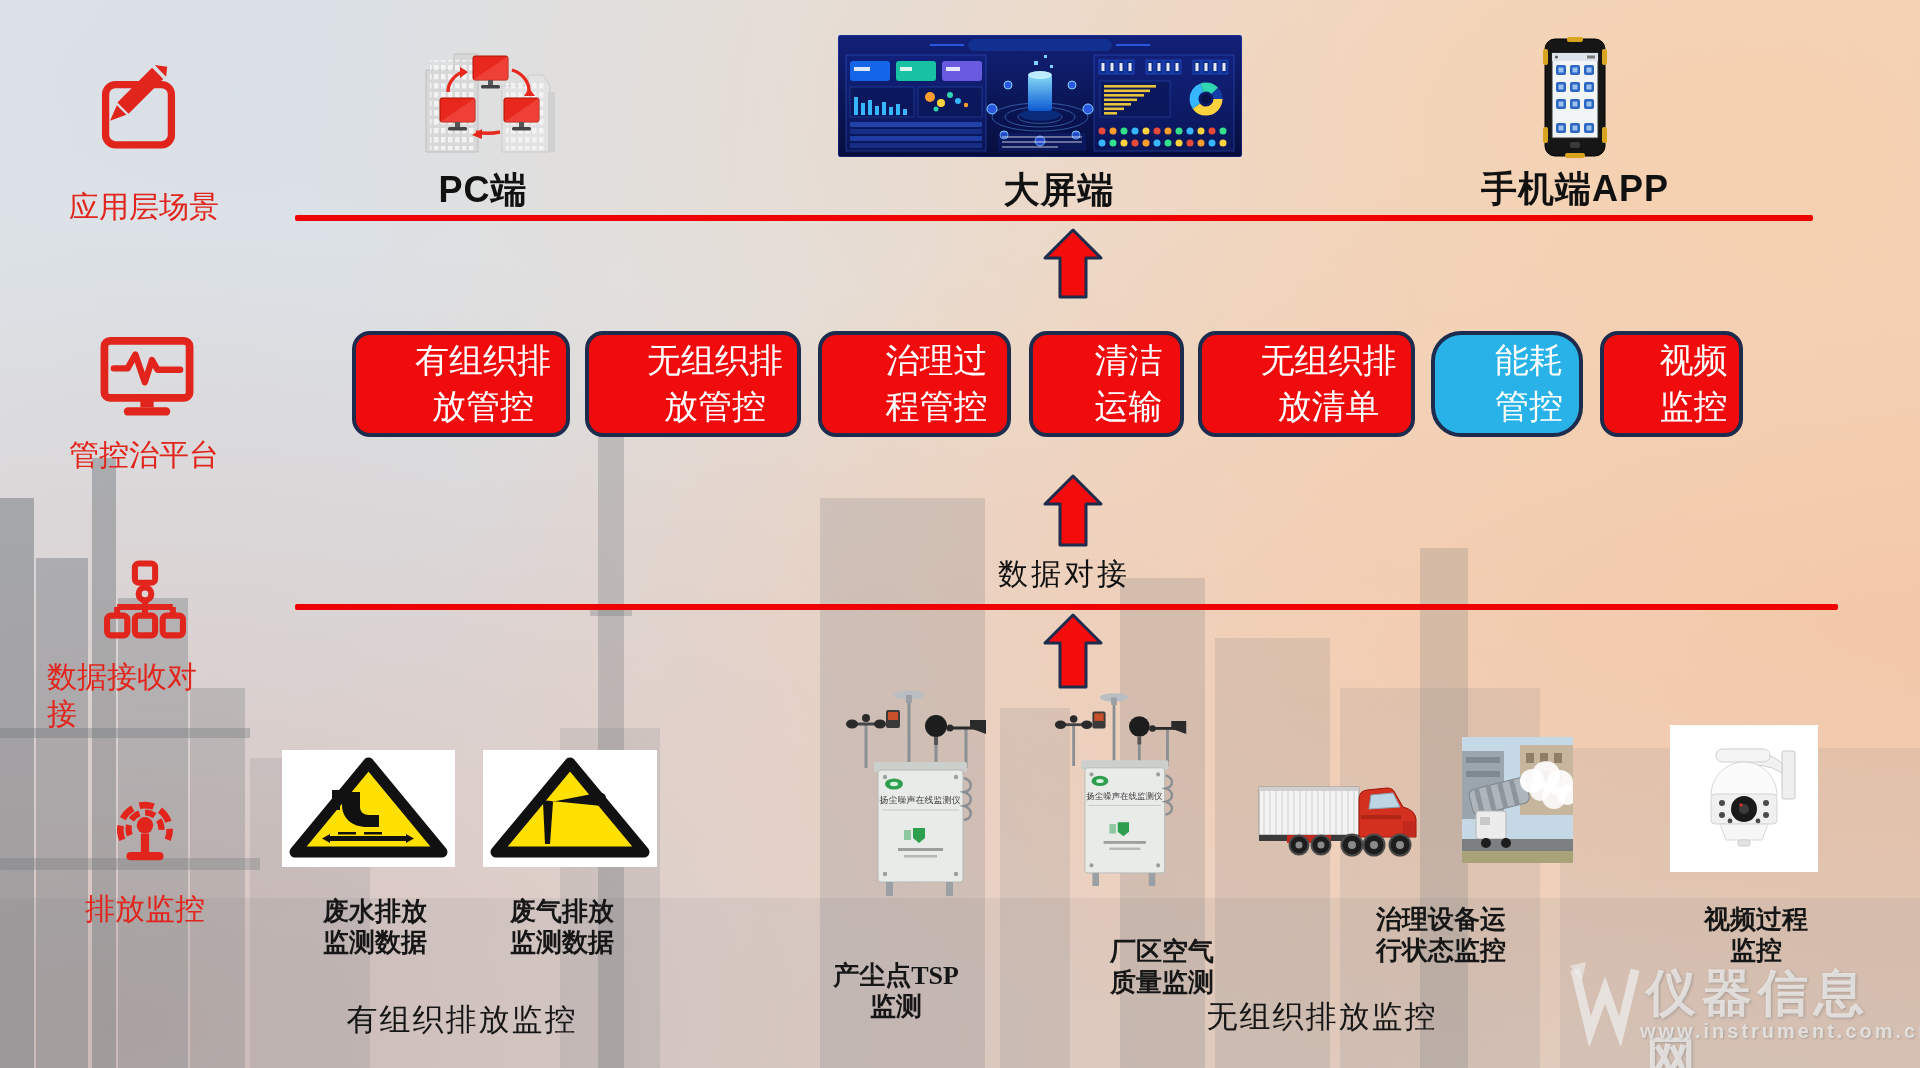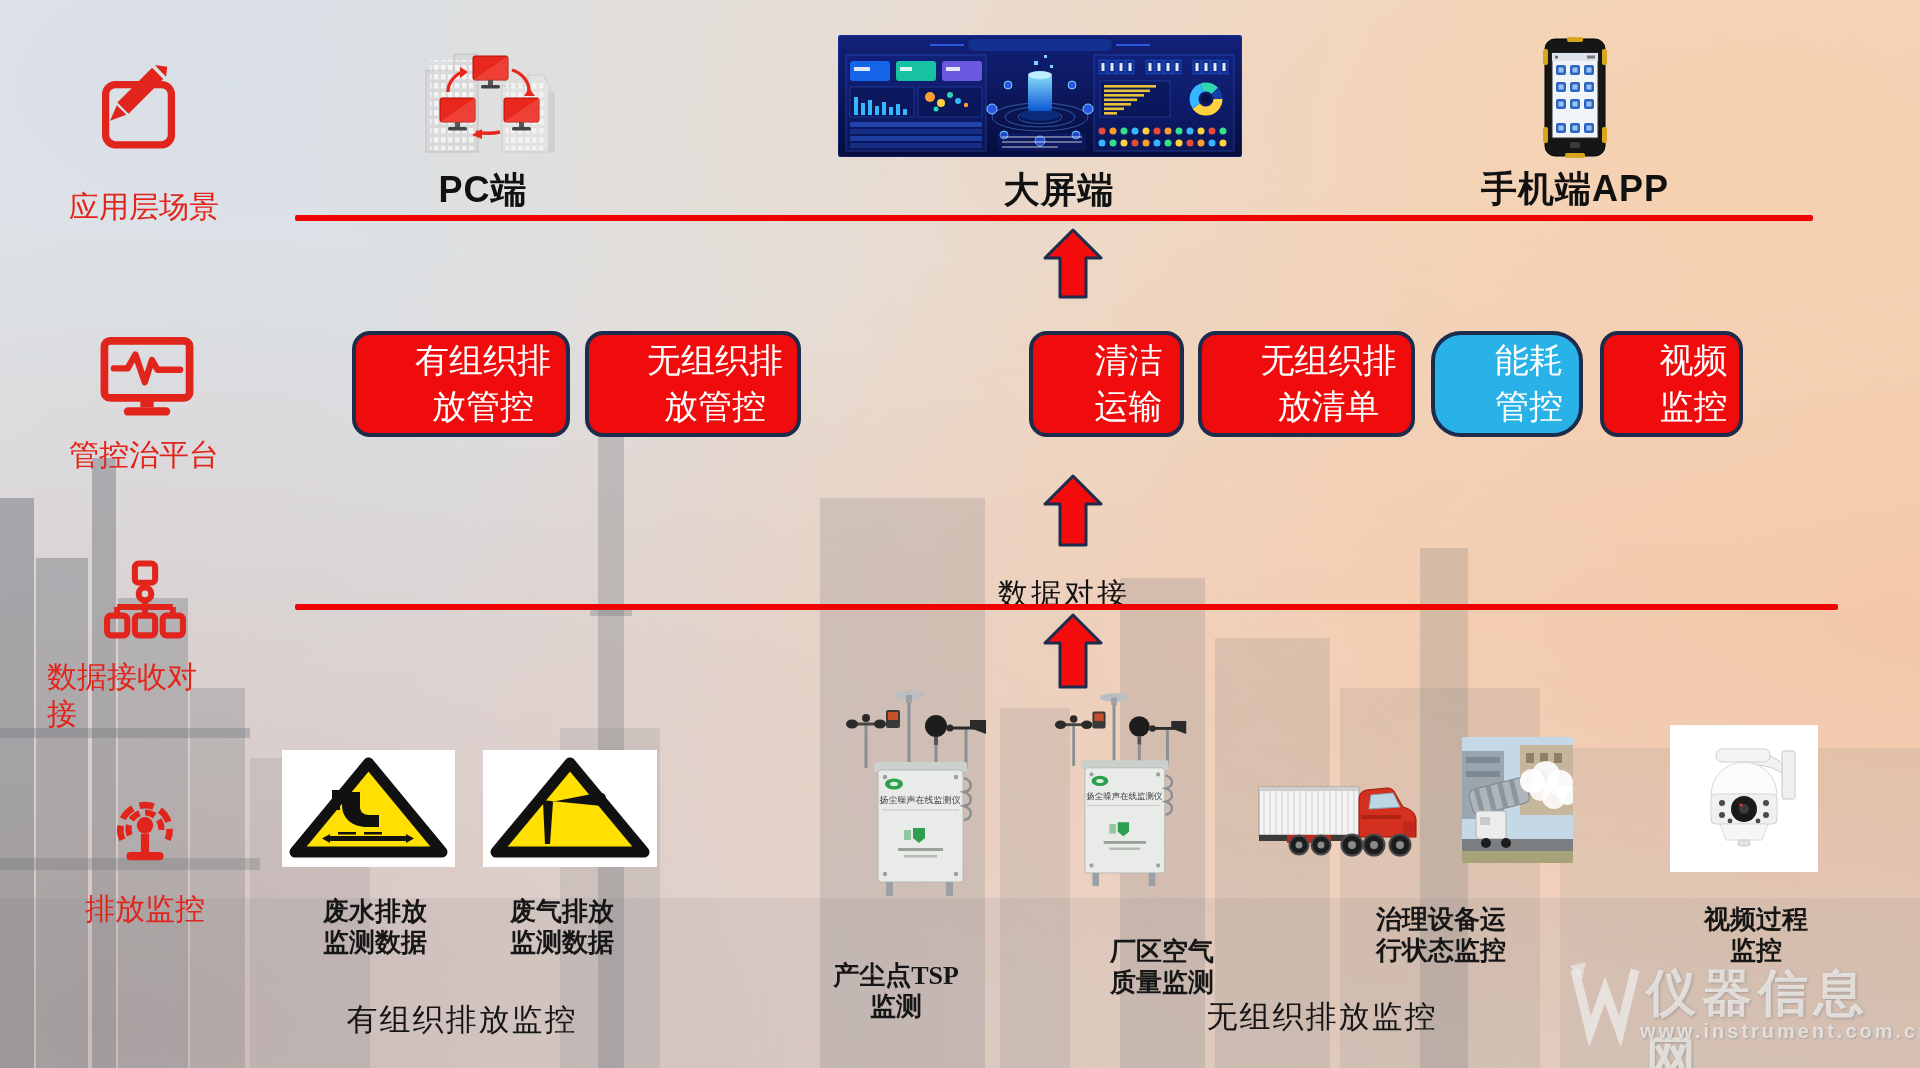--- a/index.html
+++ b/index.html
@@ -352,41 +352,45 @@
   </svg>
 
   <div class="ab pbtn" style="left:352px;width:218px;">
     <span>有组织排</span>
     <span>放管控</span>
   </div>
   <div class="ab pbtn" style="left:585px;width:216px;">
     <span>无组织排</span>
     <span>放管控</span>
   </div>
+  <div class="ab pbtn" style="left:818px;width:193px;">
+    <span>治理过</span>
+    <span>程管控</span>
+  </div>
   <div class="ab pbtn" style="left:1029px;width:155px;">
     <span>清洁</span>
     <span>运输</span>
   </div>
   <div class="ab pbtn" style="left:1198px;width:217px;">
     <span>无组织排</span>
     <span>放清单</span>
   </div>
   <div class="ab pbtn blue" style="left:1431px;width:152px;border-radius:30px;">
     <span>能耗</span>
     <span>管控</span>
   </div>
   <div class="ab pbtn" style="left:1600px;width:143px;">
     <span>视频</span>
     <span>监控</span>
   </div>
 
   <svg class="ab" style="left:1041px;top:474px;" width="64" height="73" viewBox="0 0 64 73">
     <polygon points="32,2 60,30 45,30 45,71 19,71 19,30 4,30" fill="#f40b0b" stroke="#1d2b4d" stroke-width="3" stroke-linejoin="round"></polygon>
   </svg>
-  <div class="ab midtext" style="left:964px;top:554px;width:200px;letter-spacing:3px;margin-top:20px;">数据对接</div>
+  <div class="ab midtext" style="left:964px;top:554px;width:200px;letter-spacing:3px;">数据对接</div>
   <div class="ab redline" style="left:295px;top:604px;width:1543px;"></div>
   <svg class="ab" style="left:1041px;top:613px;" width="64" height="76" viewBox="0 0 64 76">
     <polygon points="32,2 60,30 45,30 45,74 19,74 19,30 4,30" fill="#f40b0b" stroke="#1d2b4d" stroke-width="3" stroke-linejoin="round"></polygon>
   </svg>
 
   <div class="ab whitecard" style="left:282px;top:750px;width:173px;height:117px;">
     <svg width="173" height="117" viewBox="0 0 173 117">
       <path d="M86.5,13 L160,102 L13,102 Z" fill="#ffe000" stroke="#111" stroke-width="11" stroke-linejoin="round"></path>
       <g fill="#111">
         <path d="M60,42 h18 v15 c0,5 4,8 9,8 h10 v12 h-12 c-15,0 -25,-9 -25,-22 z"></path>

